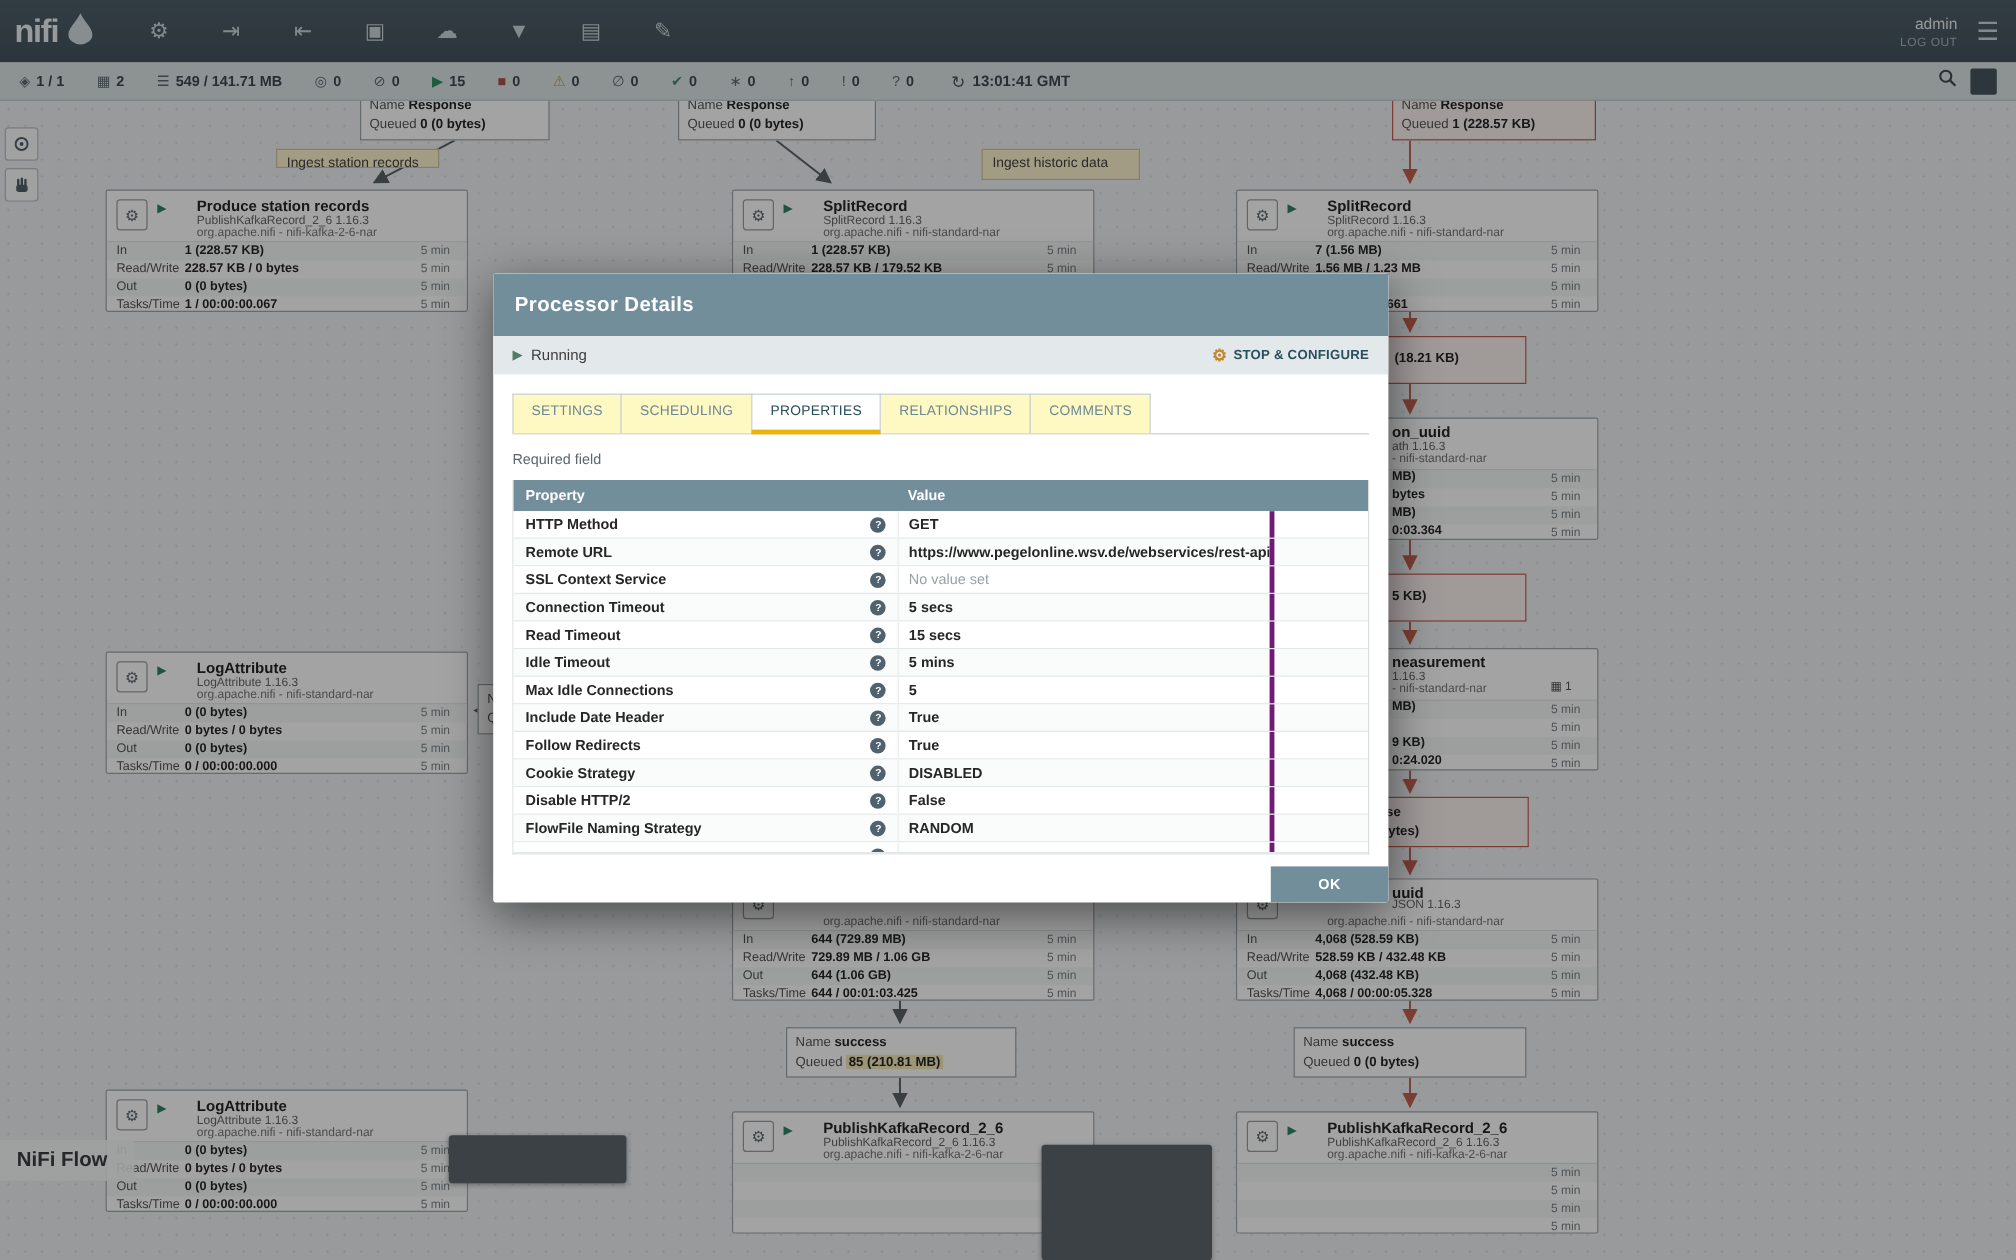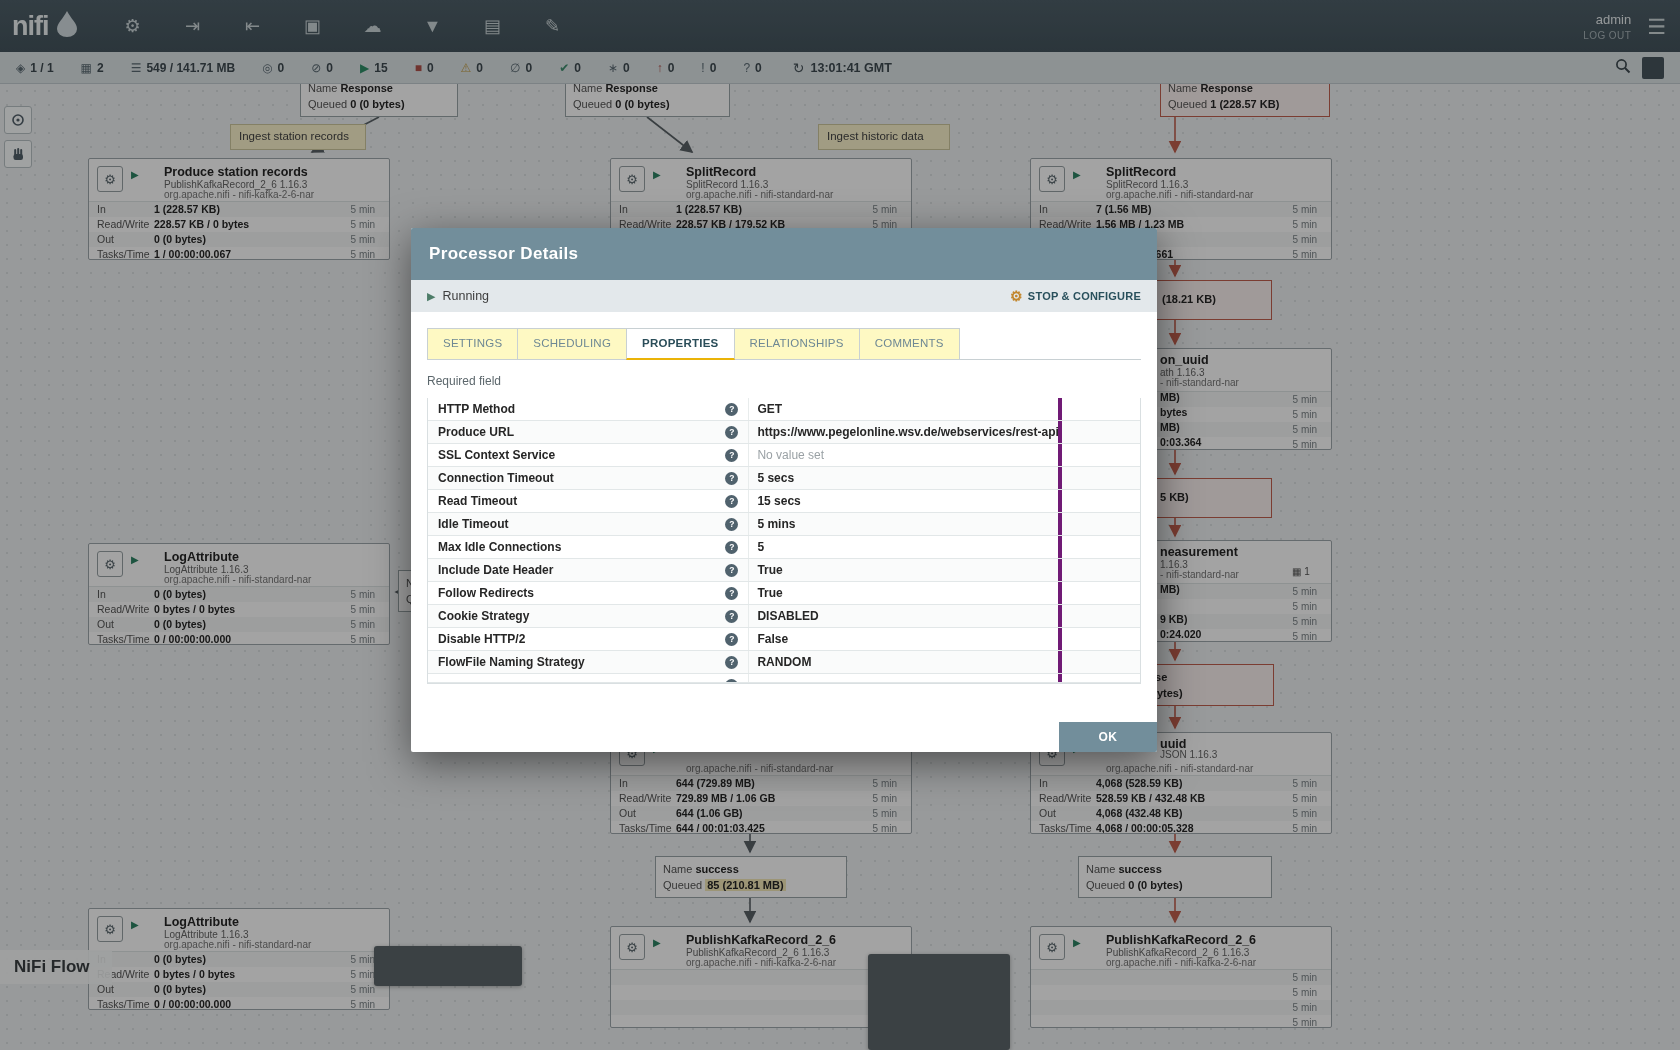--- a/index.html
+++ b/index.html
@@ -80,22 +80,22 @@
   .dlg-header{height:52px;background:#728e9b;display:flex;align-items:center;padding-left:18px;
     font-size:17px;font-weight:bold;color:#fff;letter-spacing:.02em;}
   .dlg-status{height:32px;background:#e3e8eb;display:flex;align-items:center;padding:0 16px;font-size:12.5px;color:#3d3d3d;}
   .run-tri{color:#4d7c68;font-size:11px;margin-right:7px;line-height:1;}
   .dlg-action{margin-left:auto;display:flex;align-items:center;gap:5px;font-size:11px;font-weight:bold;
     color:#29505c;letter-spacing:.02em;cursor:pointer;}
   .action-gear{color:#c2872e;font-size:14px;line-height:1;}
   .dlg-tabs{display:flex;margin:16px 16px 0;border-bottom:1px solid #c8d0d3;}
   .tab{padding:8px 15px;font-size:11.5px;color:#6e8894;border:1px solid #c8d0d3;border-bottom:none;
     background:#fef9c3;margin-right:-1px;cursor:pointer;letter-spacing:.02em;}
-  .tab.active{background:#fff;color:#2a4d59;font-weight:bold;position:relative;z-index:1;
-    margin-bottom:-1px;border-bottom:2px solid #eab308;padding-bottom:9px;}
+  .tab.active{background:#fff;color:#2a4d59;font-weight:normal;position:relative;z-index:1;
+    margin-bottom:-1px;border-bottom:4px solid #eab308;padding-bottom:9px;}
   .dlg-hint{margin:14px 16px 10px;font-size:12px;color:#5c676c;}
   .ptable{margin:0 16px;border:1px solid #d9dfe1;border-top:none;box-sizing:border-box;}
   .pt-head{display:flex;background:#728e9b;color:#fff;font-size:12px;font-weight:bold;height:26px;align-items:center;}
   .pt-c1{width:45%;padding-left:10px;box-sizing:border-box;}
   .pt-c2{width:44%;padding-left:8px;box-sizing:border-box;}
   .pt-c3{flex:1;height:100%;}
   .pt-row{display:flex;height:22px;align-items:center;border-bottom:1px solid #e2e7e8;font-size:12px;background:#fff;}
   .pt-row:nth-child(even){background:#fafbfb;}
   .pt-row .pt-c1{display:flex;align-items:center;font-weight:bold;color:#262626;height:100%;}
   .pname{flex:1;white-space:nowrap;overflow:hidden;}
@@ -480,21 +480,21 @@
         <div><span class="lbl">Queued </span><b>0 (0 bytes)</b></div>
       </div>
       <div class="connlabel red" style="left: 1078px; top: 664px; width: 196px; height: 42px;">
         <div><span class="lbl">Name </span><b>response</b></div>
         <div><span class="lbl">Queued </span><b>0 (0 bytes)</b></div>
       </div>
       <div class="connlabel" style="left: 398px; top: 570px; width: 160px; height: 42px;">
         <div><span class="lbl">Name </span><b></b></div>
         <div><span class="lbl">Queued </span><b></b></div>
       </div>
-      <div class="flowlabel" style="left: 230px; top: 124px; width: 136px; height: 26px;">Ingest station records</div>
+      <div class="flowlabel" style="left: 230px; top: 124px; width: 136px; height: 16px;">Ingest station records</div>
       <div class="flowlabel" style="left: 818px; top: 124px; width: 132px; height: 26px;">Ingest historic data</div>
       <div class="fraglabel" style="left: 1085px; top: 280px; width: 187px; height: 40px;"></div>
       <div class="fraglabel" style="left: 1085px; top: 478px; width: 187px; height: 40px;"></div>
       <span class="fragment" style="left: 1162px; top: 293px; font-size: 11px; font-weight: bold; color: rgb(38, 38, 38);">(18.21 KB)</span>
       <span class="fragment" style="left: 1160px; top: 491px; font-size: 11px; font-weight: bold; color: rgb(38, 38, 38);">5 KB)</span>
       <span class="fragment" style="left: 1160px; top: 353px; font-size: 12.5px; font-weight: bold; color: rgb(38, 38, 38);">on_uuid</span>
       <span class="fragment" style="left: 1160px; top: 367px; font-size: 10px; font-weight: normal; color: rgb(102, 102, 102);">ath 1.16.3</span>
       <span class="fragment" style="left: 1160px; top: 377px; font-size: 10px; font-weight: normal; color: rgb(119, 119, 119);">- nifi-standard-nar</span>
       <span class="fragment" style="left: 1160px; top: 391px; font-size: 10.5px; font-weight: bold; color: rgb(38, 38, 38);">MB)</span>
       <span class="fragment" style="left: 1160px; top: 406px; font-size: 10.5px; font-weight: bold; color: rgb(38, 38, 38);">bytes</span>
@@ -647,32 +647,37 @@
     </div>
     <div class="dlg-tabs">
         <div class="tab">SETTINGS</div>
         <div class="tab">SCHEDULING</div>
         <div class="tab active">PROPERTIES</div>
         <div class="tab">RELATIONSHIPS</div>
         <div class="tab">COMMENTS</div>
       </div>
     <div class="dlg-hint">Required field</div>
     <div class="ptable">
+      <div class="pt-head">
+        <div class="pt-c1">Property</div>
+        <div class="pt-c2">Value</div>
+        <div class="pt-c3"></div>
+      </div>
       <div>
           <div class="pt-row">
             <div class="pt-c1">
               <span class="pname">HTTP Method</span>
               <span class="help">?</span>
             </div>
             <div class="pt-c2">GET</div>
             <div class="pt-c3"></div>
           </div>
           <div class="pt-row">
             <div class="pt-c1">
-              <span class="pname">Produce URL</span>
+              <span class="pname">Remote URL</span>
               <span class="help">?</span>
             </div>
             <div class="pt-c2">https://www.pegelonline.wsv.de/webservices/rest-api/v2/s...</div>
             <div class="pt-c3"></div>
           </div>
           <div class="pt-row">
             <div class="pt-c1">
               <span class="pname">SSL Context Service</span>
               <span class="help">?</span>
             </div>

